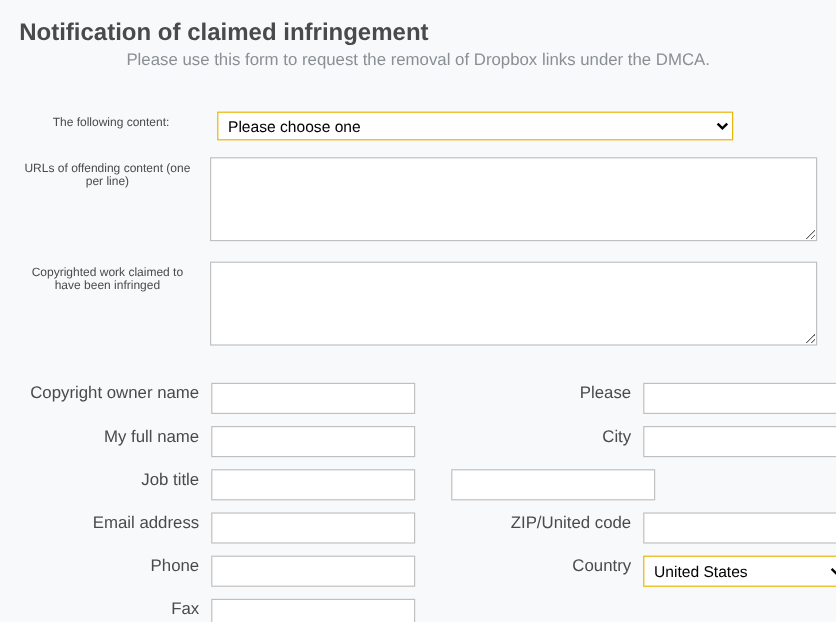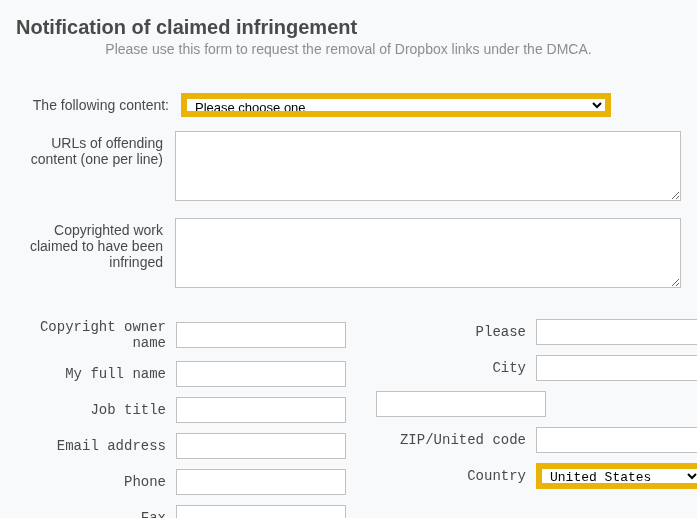--- a/index.html
+++ b/index.html
@@ -24,33 +24,33 @@
       margin-bottom: 36px;
       text-align: center;
     }
     .row {
       display: flex;
       align-items: flex-start;
       margin-bottom: 14px;
     }
     .row .lbl {
       width: 165px;
-      text-align: right;
+      text-align: center;
       padding-right: 12px;
       color: #4a4a4a;
-      font-size: 14px;
+      font-size: 10px;
       padding-top: 4px;
     }
     .row .ctrl {
       flex: 1;
     }
     select {
       width: 430px;
       height: 24px;
-      border: 6px solid #eab308;
+      border: 1px solid #eab308;
       background: #fff;
       font-size: 13px;
       padding: 0 4px;
       font-family: inherit;
     }
     textarea {
       width: 506px;
       height: 70px;
       border: 1px solid #c0c0c0;
       resize: both;
@@ -68,23 +68,22 @@
       background: #fff;
     }
     .two-col {
       display: flex;
       gap: 30px;
       margin-top: 28px;
     }
     .col { flex: 1; }
     .field {
       display: flex;
-      align-items: center;
+      align-items: flex-start;
       margin-bottom: 10px;
-      font-family: Liberation Mono, monospace;
     }
     .field .flbl {
       width: 160px;
       text-align: right;
       padding-right: 10px;
       color: #4a4a4a;
       font-size: 14px;
     }
     select.country {
       width: 170px;

